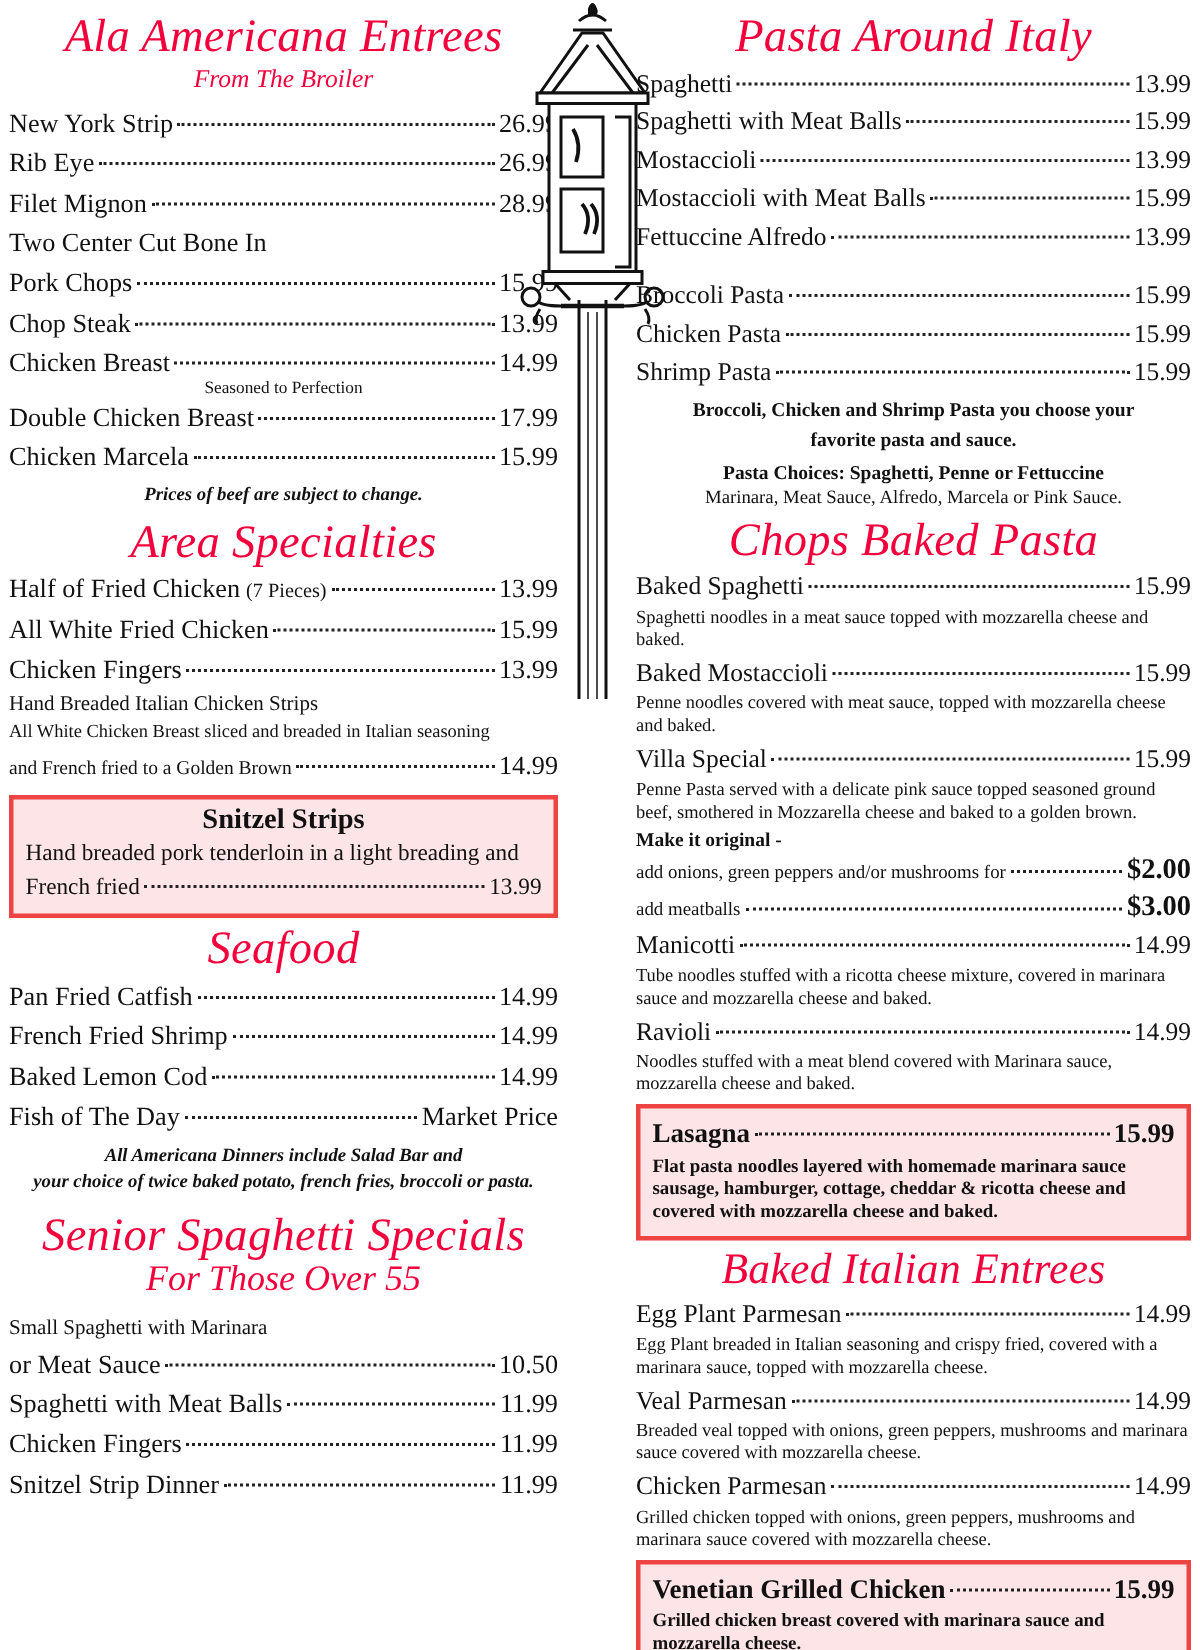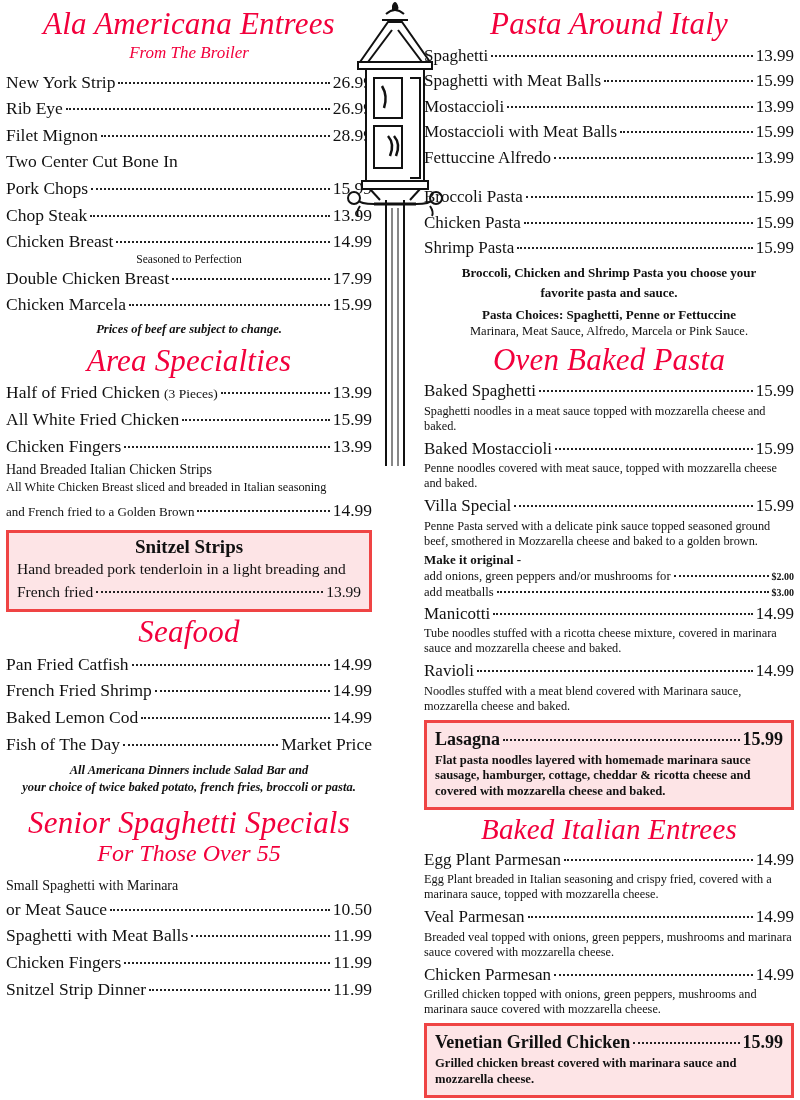--- a/index.html
+++ b/index.html
@@ -162,21 +162,21 @@
     align-items: baseline;
     font-size: 12.6px;
     line-height: 1.3;
   }
   .addon-row .dots {
     flex: 1 1 auto;
     margin: 0 3px;
     border-bottom: 2px dotted #222;
     transform: translateY(-3px);
   }
-  .addon-row .price { font-weight: bold; font-size: 10px; text-align: center; }
+  .addon-row .price { font-weight: bold; font-size: 19px; text-align: center; }
   .mk { font-weight: bold; font-size: 13px; margin-top: 3px; }
   
   .lamp {
     position: absolute;
     left: 330px;
     top: 0px;
     width: 130px;
     height: 470px;
   }
 </style>
@@ -238,21 +238,21 @@
       <span class="price">15.99</span>
     </div>
 
     <div class="note">Prices of beef are subject to change.</div>
 
     <div class="spacer6"></div>
     <h1 class="section-title">Area Specialties</h1>
 
     <div class="row">
       <span class="name">Half of Fried Chicken</span>
-      <span class="paren">(3 Pieces)</span>
+      <span class="paren">(7 Pieces)</span>
       <span class="dots"></span>
       <span class="price">13.99</span>
     </div>
     <div class="row">
       <span class="name">All White Fried Chicken</span>
       <span class="dots"></span>
       <span class="price">15.99</span>
     </div>
     <div class="row">
       <span class="name">Chicken Fingers</span>
@@ -418,21 +418,21 @@
       <span>Shrimp Pasta</span>
       <span class="dots"></span>
       <span>15.99</span>
     </div>
 
     <div class="center-b">Broccoli, Chicken and Shrimp Pasta you choose your</div>
     <div class="center-b">favorite pasta and sauce.</div>
     <div class="center-b" style="margin-top:6px;">Pasta Choices: Spaghetti, Penne or Fettuccine</div>
     <div class="center-s">Marinara, Meat Sauce, Alfredo, Marcela or Pink Sauce.</div>
 
-    <h1 class="section-title" style="margin-top:4px;">Oven Baked Pasta</h1>
+    <h1 class="section-title" style="margin-top:4px;">Chops Baked Pasta</h1>
 
     <div class="r-row">
       <span>Baked Spaghetti</span>
       <span class="dots"></span>
       <span>15.99</span>
     </div>
     <div class="desc">Spaghetti noodles in a meat sauce topped with mozzarella cheese and baked.</div>
 
     <div class="r-row">
       <span>Baked Mostaccioli</span>

